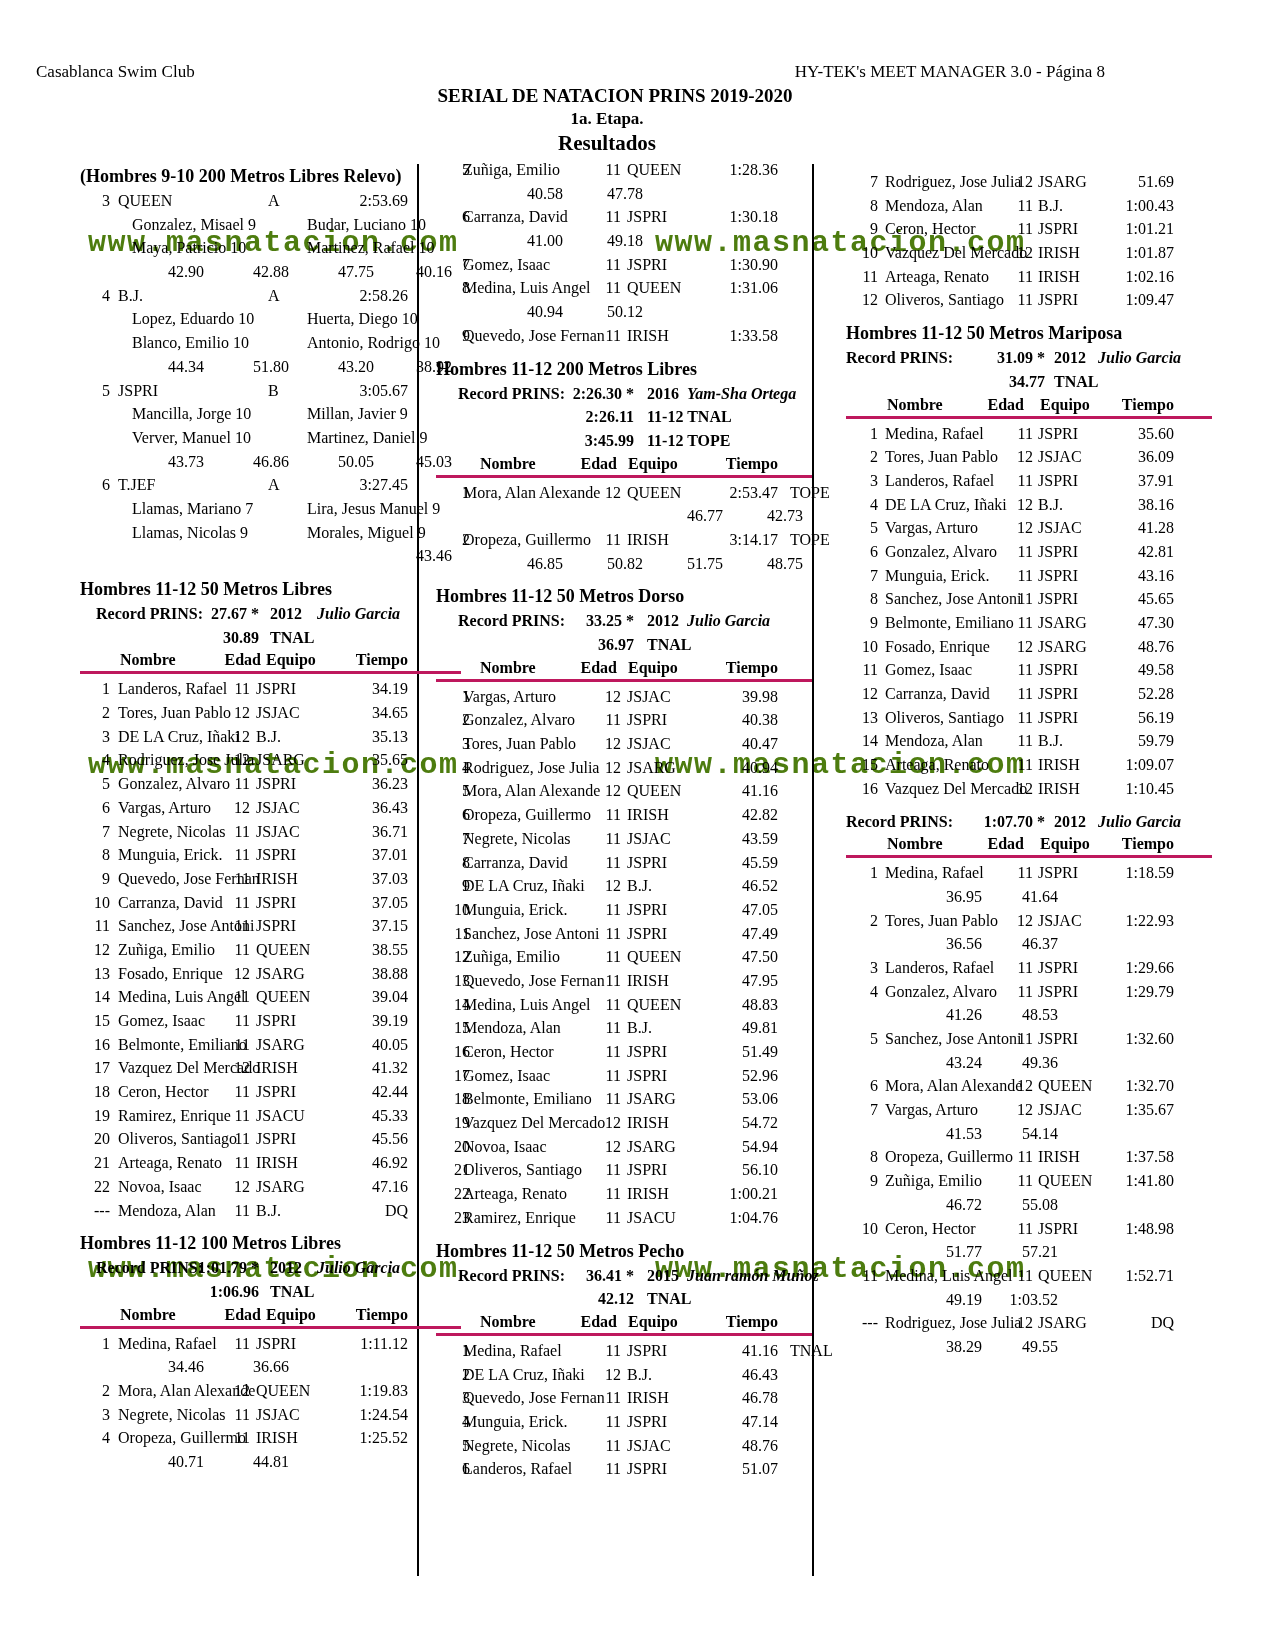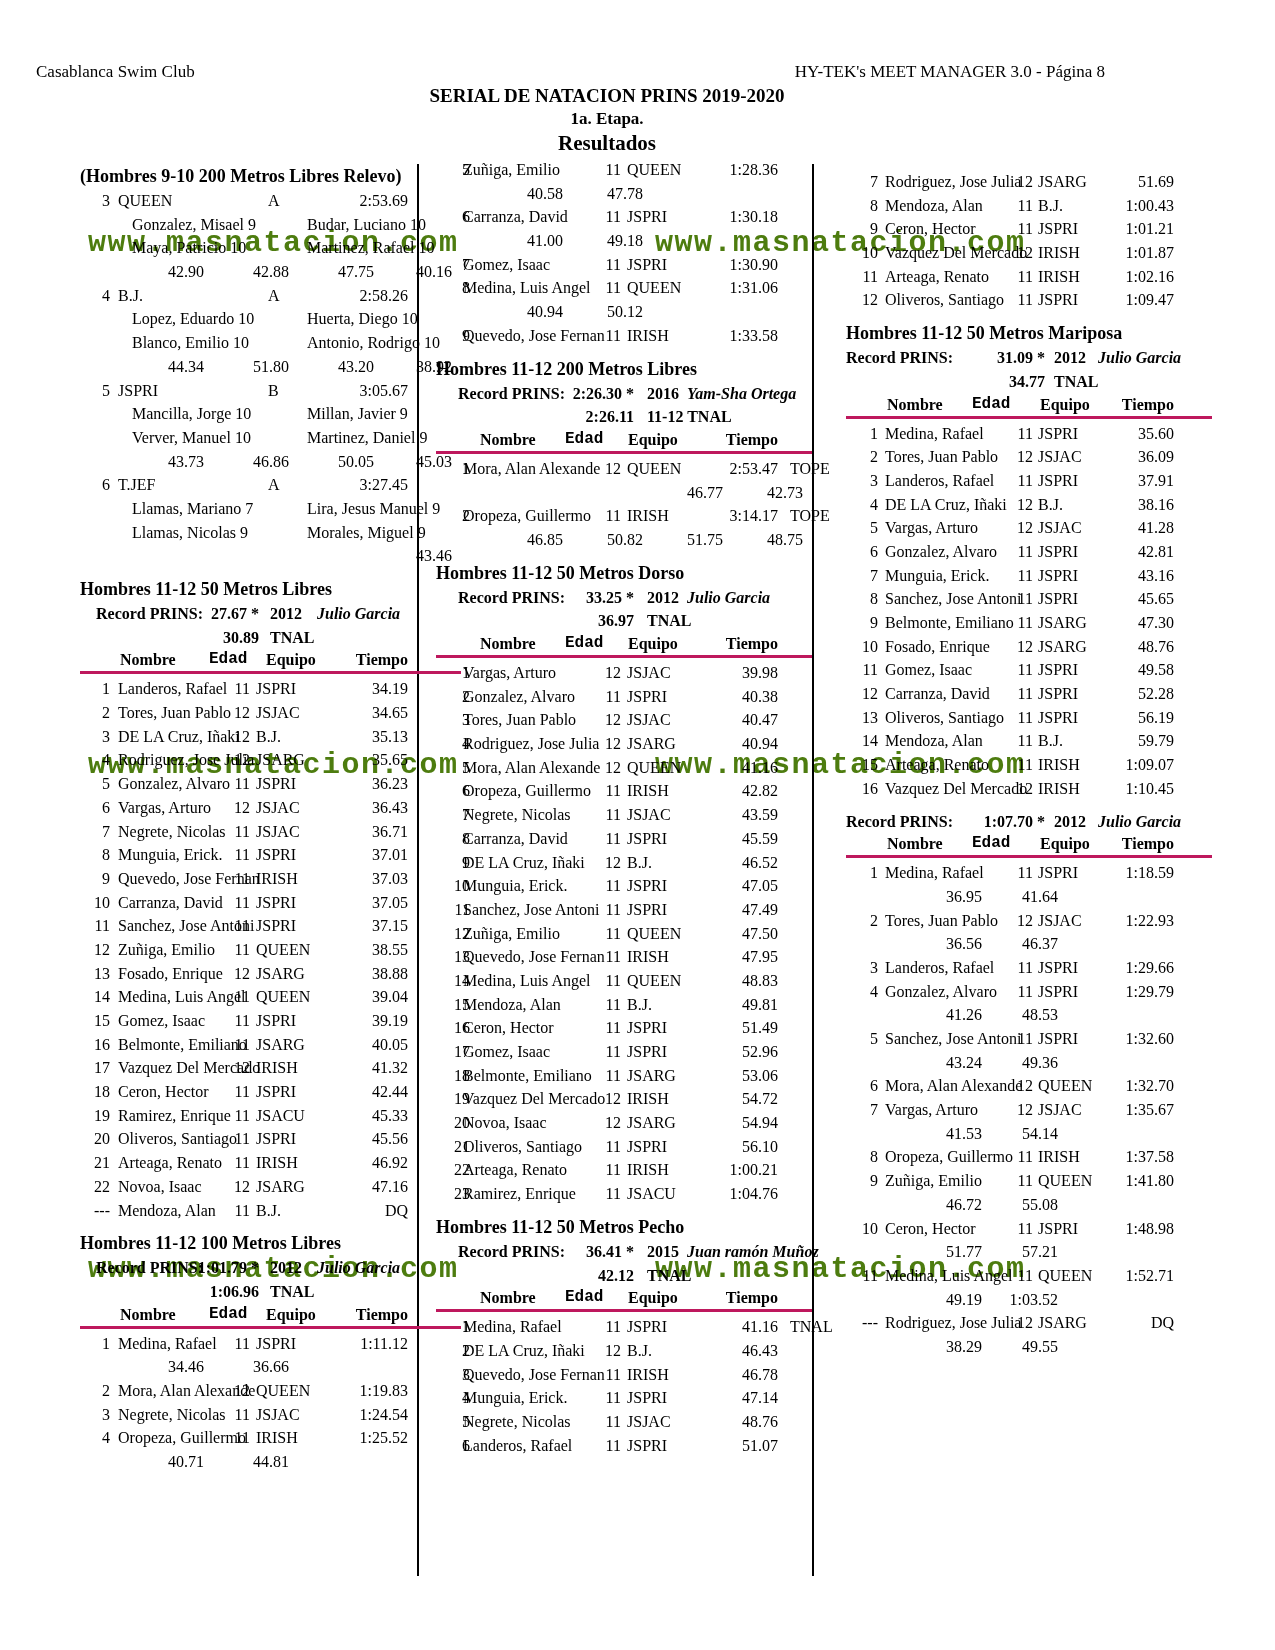--- a/index.html
+++ b/index.html
@@ -8,21 +8,21 @@
     font-family:"Liberation Serif","DejaVu Serif",serif;overflow:hidden;
   }
   .wm{
     position:absolute;font-family:Liberation Mono, monospace;
     font-weight:bold;font-size:30px;letter-spacing:1.5px;color:#4d7c0f;z-index:0;white-space:nowrap;
   }
   .hdrline{position:absolute;top:62px;font-size:17px;z-index:2;white-space:nowrap;}
   #club{left:36px;}
   #manager{right:170px;}
   .centered{position:absolute;left:0;width:1214px;text-align:center;font-weight:bold;z-index:2;}
-  #meet-title{top:85px;font-size:19px;}
+  #meet-title{top:85px;font-size:19px;padding-left:8px;}
   #stage{top:109px;font-size:17px;}
   #results-heading{top:131px;font-size:21px;}
   .vline{position:absolute;top:164px;height:1412px;width:2px;background:#000;z-index:2;}
   #vline1{left:417px;}
   #vline2{left:812px;}
   .col{position:absolute;z-index:3;}
   #colL{left:36px;top:164px;width:381px;margin-left:44px;
     --pr:30px;--nl:38px;--ar:170px;--tl:176px;--tr:328px;--ql:340px;
     --s1:124px;--s2:209px;--s3:294px;--s4:372px;
     --rl:16px;--rtr:179px;--ry:190px;--rh:237px;
@@ -57,21 +57,21 @@
   .s3{left:calc(var(--s3) - 72px);}
   .s4{left:calc(var(--s4) - 72px);}
   .rl{left:188px;}
   .sw1{left:52px;white-space:nowrap;}
   .sw2{left:227px;white-space:nowrap;}
   .lbl{left:var(--rl);white-space:nowrap;}
   .rt{left:calc(var(--rtr) - 95px);width:95px;text-align:right;}
   .yr{left:var(--ry);white-space:nowrap;}
   .hd{left:var(--rh);white-space:nowrap;font-style:italic;}
   .hn{left:var(--hn);}
-  .he{left:calc(var(--he) - 52px);width:52px;text-align:left;font-family:Liberation Mono, monospace;}
+  .he{left:calc(var(--he) - 52px);width:52px;text-align:right;}
   .hq{left:var(--hq);}
   .ht{left:calc(var(--ht) - 80px);width:80px;text-align:right;}
 </style>
 </head>
 <body>
 
 <div class="wm" style="left:88px;top:226px;">www.masnatacion.com</div>
 <div class="wm" style="left:655px;top:226px;">www.masnatacion.com</div>
 <div class="wm" style="left:88px;top:748px;">www.masnatacion.com</div>
 <div class="wm" style="left:655px;top:748px;">www.masnatacion.com</div>
@@ -459,20 +459,24 @@
       <div class="rec">
         <span class="f lbl">Record PRINS:</span>
         <span class="f rt">2:26.30 *</span>
         <span class="f yr">2016</span>
         <span class="f hd">Yam-Sha Ortega</span>
       </div>
       <div class="rec">
         <span class="f rt">2:26.11</span>
         <span class="f yr">11-12 TNAL</span>
       </div>
+      <div class="rec">
+        <span class="f rt">3:45.99</span>
+        <span class="f yr">11-12 TOPE</span>
+      </div>
       <div class="r hdr">
         <span class="f hn">Nombre</span>
         <span class="f he">Edad</span>
         <span class="f hq">Equipo</span>
         <span class="f ht">Tiempo</span>
       </div>
       <div class="r">
         <span class="f place">1</span>
         <span class="f nm">Mora, Alan Alexande</span>
         <span class="f ag">12</span>

